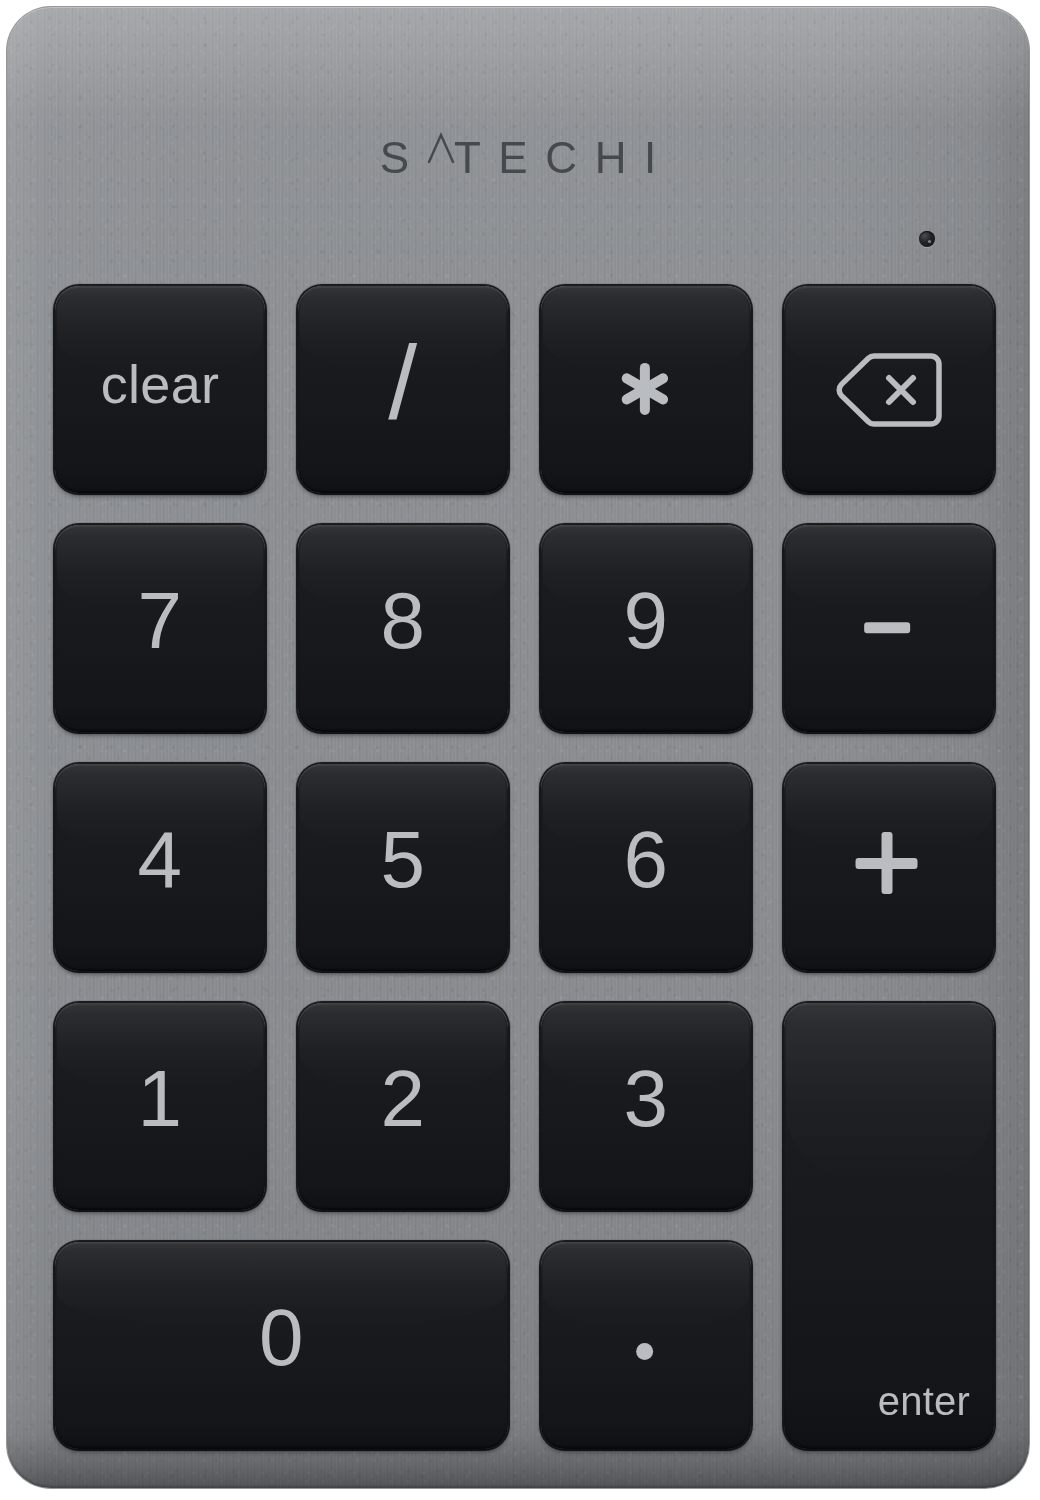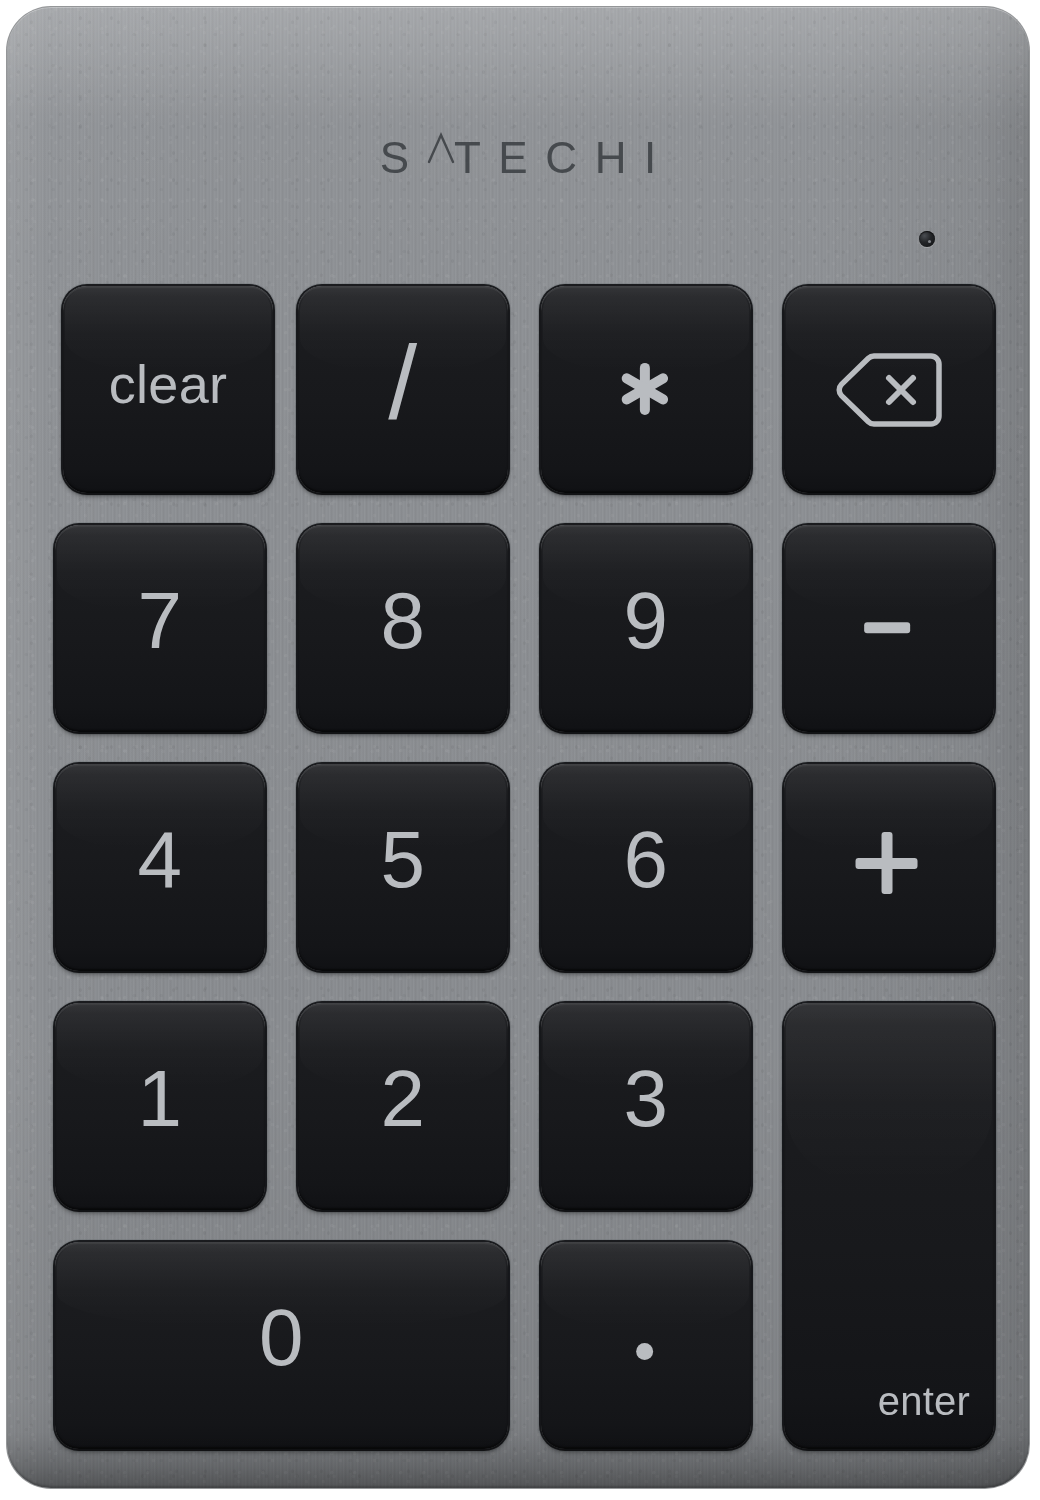--- a/index.html
+++ b/index.html
@@ -294,21 +294,21 @@
 
     <div class="brand">
       <span>S</span><span class="glyph-a"><svg width="28" height="32" viewBox="0 0 28 32" aria-hidden="true">
             <path d="M2 30 L14 3 L26 30" fill="none" stroke="#3c4044" stroke-width="2.4" stroke-linecap="round" stroke-linejoin="miter"></path>
           </svg></span><span>T</span><span>E</span><span>C</span><span>H</span><span>I</span>
     </div>
 
     <div class="led"></div>
 
     <div class="keygrid">
-        <div class="key" style="left: 8px; top: 0px; width: 210px; height: 207px;">
+        <div class="key" style="left: 0px; top: 0px; width: 210px; height: 207px;">
           <div class="key-label lbl-word">clear</div>
         </div>
         <div class="key" style="left: 243px; top: 0px; width: 210px; height: 207px;">
           <div class="key-label lbl-slash">/</div>
         </div>
         <div class="key" style="left: 486px; top: 0px; width: 210px; height: 207px;">
           <div class="glyph-asterisk">
             <span></span>
             <span></span>
             <span></span>

